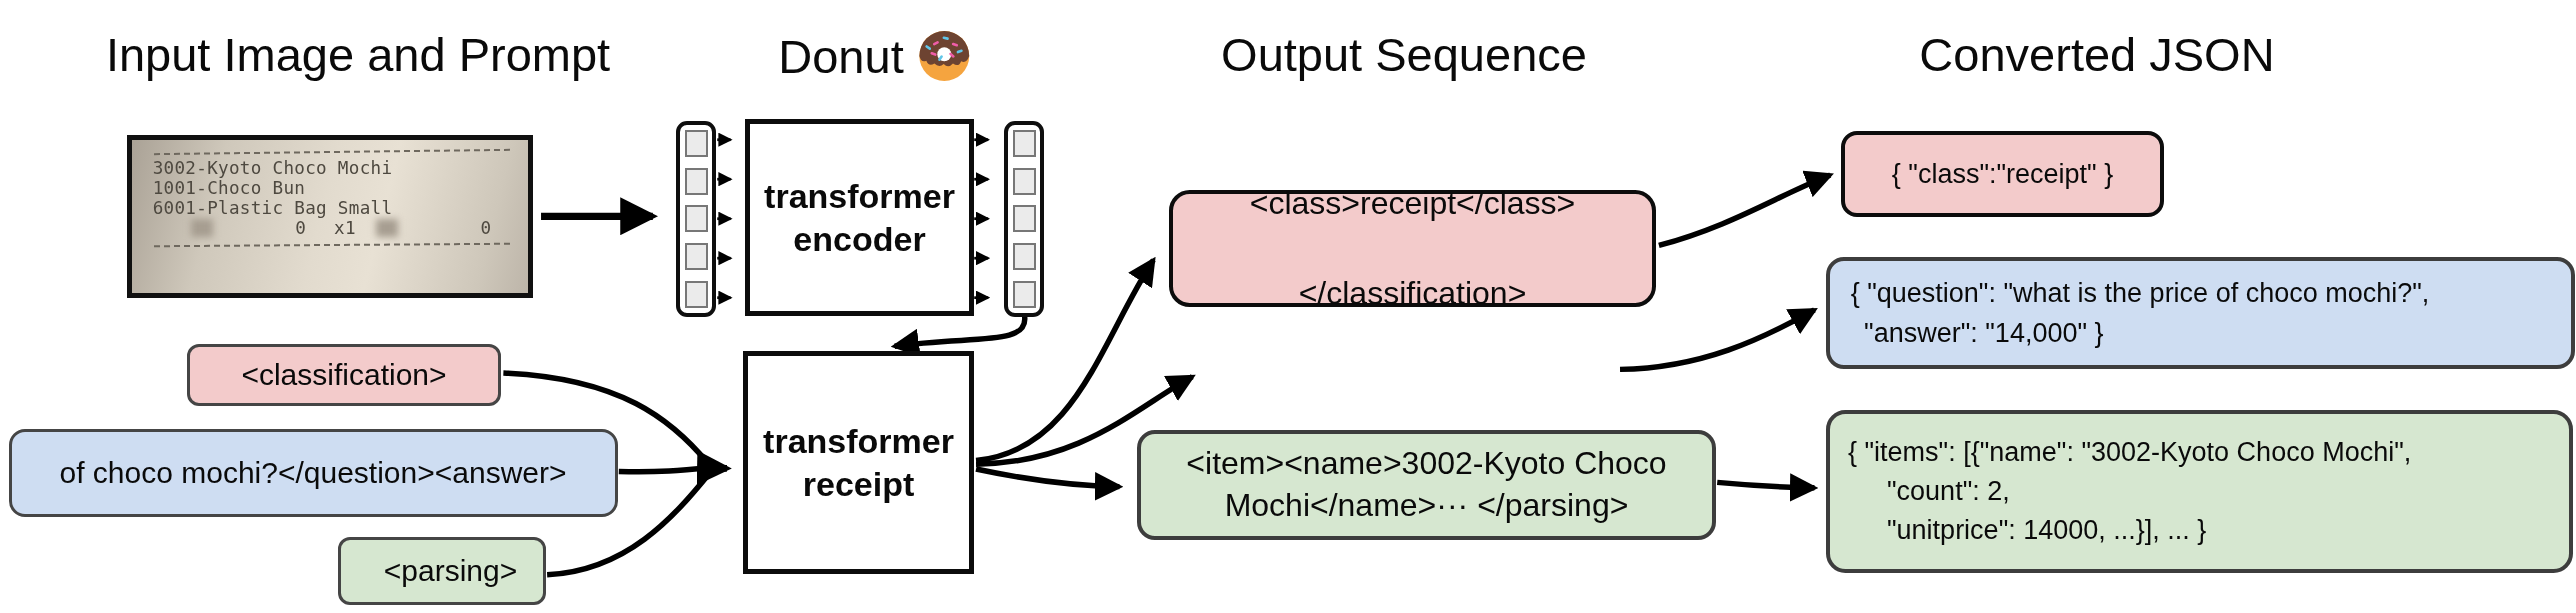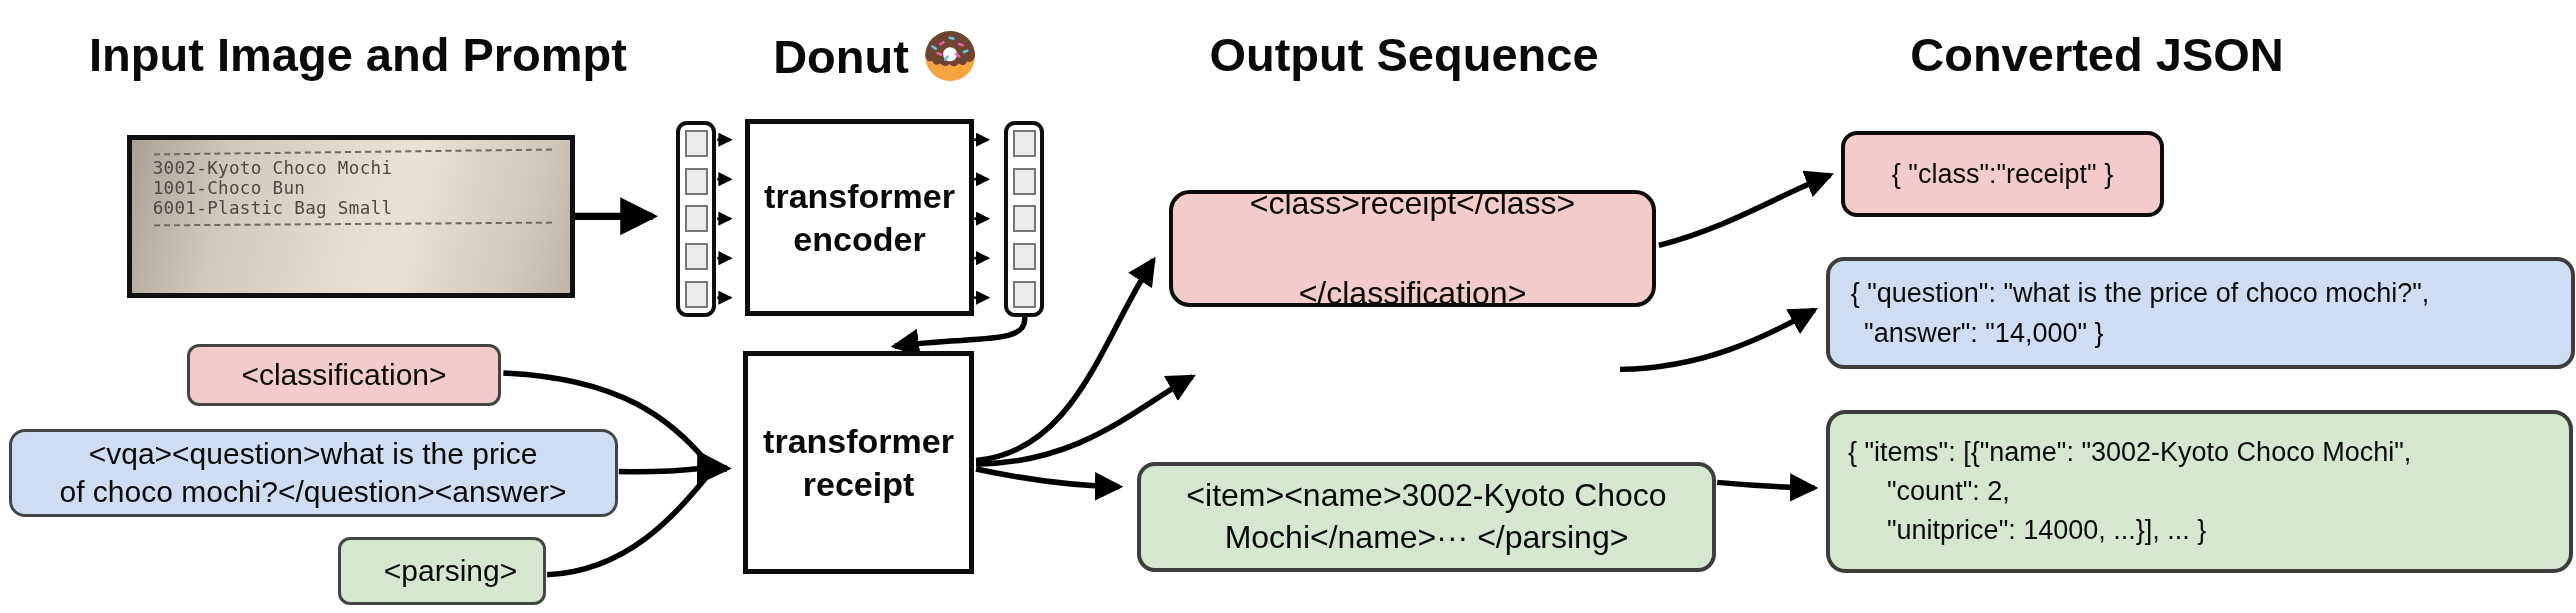--- a/index.html
+++ b/index.html
@@ -2,29 +2,29 @@
 <html style="font-size:9.7px"><head>
 <meta charset="utf-8">
 <style>
   html,body{margin:0;padding:0;background:#ffffff;}
   body{width:2576px;height:613px;position:relative;overflow:hidden;
        font-family:"Liberation Sans", sans-serif;color:#0a0a0a;}
   .canvas{position:absolute;inset:0;width:2576px;height:613px;}
 
   
   .hdr{position:absolute;top:27px;transform:translateX(-50%);
-       font-size:47px;font-weight:bold;white-space:nowrap;letter-spacing:0px;
+       font-size:47px;font-weight:normal;white-space:nowrap;letter-spacing:0px;
        display:flex;align-items:center;gap:12px;}
 
   
   svg.arrows{position:absolute;left:0;top:0;width:2576px;height:613px;pointer-events:none;}
   svg.arrows path.ln{fill:none;stroke:#000;}
 
   
-  .receipt{position:absolute;left:127px;top:135px;width:448px;height:163px;
+  .receipt{position:absolute;left:127px;top:135px;width:406px;height:163px;
      box-sizing:border-box;border:5.5px solid #101010;
      background:linear-gradient(104deg,#aaa296 0%,#cfc8bb 22%,#e2dbce 48%,#e8e1d4 62%,#cec7ba 88%,#bdb5a9 100%);
      font-family:"DejaVu Sans Mono", monospace;font-size:17.6px;color:#4e4940;
      padding:8.5px 16px 0 20.7px;letter-spacing:0.3px;}
   .r-dash{border-top:2.4px dashed #6e685e;margin:2.4px 2.4px 4.9px 1.2px;transform:rotate(-0.7deg);}
   .r-dash.bot{margin-top:4.9px;transform:rotate(-0.4deg);}
   .r-name{height:20px;line-height:20px;}
   .r-money{height:21px;line-height:21px;display:flex;justify-content:space-between;
            padding:0 20.7px 0 38px;}
   .r-price,.r-total{display:inline-block;min-width:91px;text-align:right;}
@@ -55,21 +55,21 @@
 
   .prompt-cls {left:187px; top:344px; width:314px; height:62px; font-size:30px;}
   .prompt-vqa {left:8.5px;  top:429px; width:609px;height:88px; font-size:30px;line-height:1.28;border-radius:16px;}
   .prompt-par {left:338px; top:537px; width:208px; height:68px; font-size:30px;padding-left:17px;}
 
   .out-cls {left:1169px;top:190px;width:487px;height:117px;font-size:32px;line-height:1.3;
             border:4.9px solid #0c0c0c;border-radius:20.7px;gap:48px;}
   .out-vqa {left:1211px;top:332px;width:407px;height:80px;font-size:32px;
             border:4.3px solid #3d3d3d;border-radius:13.4px;}
   .out-par {left:1137px;top:430px;width:579px;height:110px;font-size:32px;line-height:1.3;
-            border:4.3px solid #3d3d3d;border-radius:18px;margin-top:32px;}
+            border:4.3px solid #3d3d3d;border-radius:18px;}
 
   .json-cls {left:1841px;top:131px;width:323px;height:86px;font-size:27px;
              border:4.9px solid #0c0c0c;border-radius:16px;}
   .json-vqa {left:1826px;top:257px;width:749px;height:112px;font-size:27px;line-height:1.5;
              border:4.3px solid #3d3d3d;border-radius:18px;padding-left:20.7px;}
   .json-par {left:1826px;top:410px;width:747px;height:163px;font-size:27px;line-height:1.45;
              border:4.3px solid #3d3d3d;border-radius:19.4px;padding-left:18px;}
   .ind1{padding-left:13.4px;}
   .ind2{padding-left:39px;}
 </style>
@@ -149,20 +149,24 @@
     </div>
 
   <div class="receipt">
     <div class="r-dash"></div>
 
     <div class="r-name">3002-Kyoto Choco Mochi</div>
 
     <div class="r-name">1001-Choco Bun</div>
 
     <div class="r-name">6001-Plastic Bag Small</div>
+    <div class="r-money">
+      <span><span class="r-blur"></span><span class="r-price">0</span><span class="r-qty">x1</span></span>
+      <span><span class="r-blur"></span><span class="r-total">0</span></span>
+    </div>
 
     <div class="r-dash bot"></div>
   </div>
 
   <div class="tstrip" style="left:676px;top:121px;">
     <div class="tok"></div>
     <div class="tok"></div>
     <div class="tok"></div>
     <div class="tok"></div>
     <div class="tok"></div>
@@ -181,21 +185,20 @@
   </div>
   <div class="mbox" style="left:743px;top:351px;width:231px;height:223px;">
     <span>transformer</span>
     <span>receipt</span>
   </div>
 
   <div class="tag b-pink gray-line prompt-cls">
     <span>&lt;classification&gt;</span>
   </div>
   <div class="tag b-blue gray-line prompt-vqa">
-    <span>&lt;vqa&gt;&lt;question&gt;what is the price</span>
     <span>of choco mochi?&lt;/question&gt;&lt;answer&gt;</span>
   </div>
   <div class="tag b-green gray-line prompt-par">
     <span>&lt;parsing&gt;</span>
   </div>
 
   <div class="tag b-pink out-cls">
     <span>&lt;class&gt;receipt&lt;/class&gt;</span>
     <span>&lt;/classification&gt;</span>
   </div>

